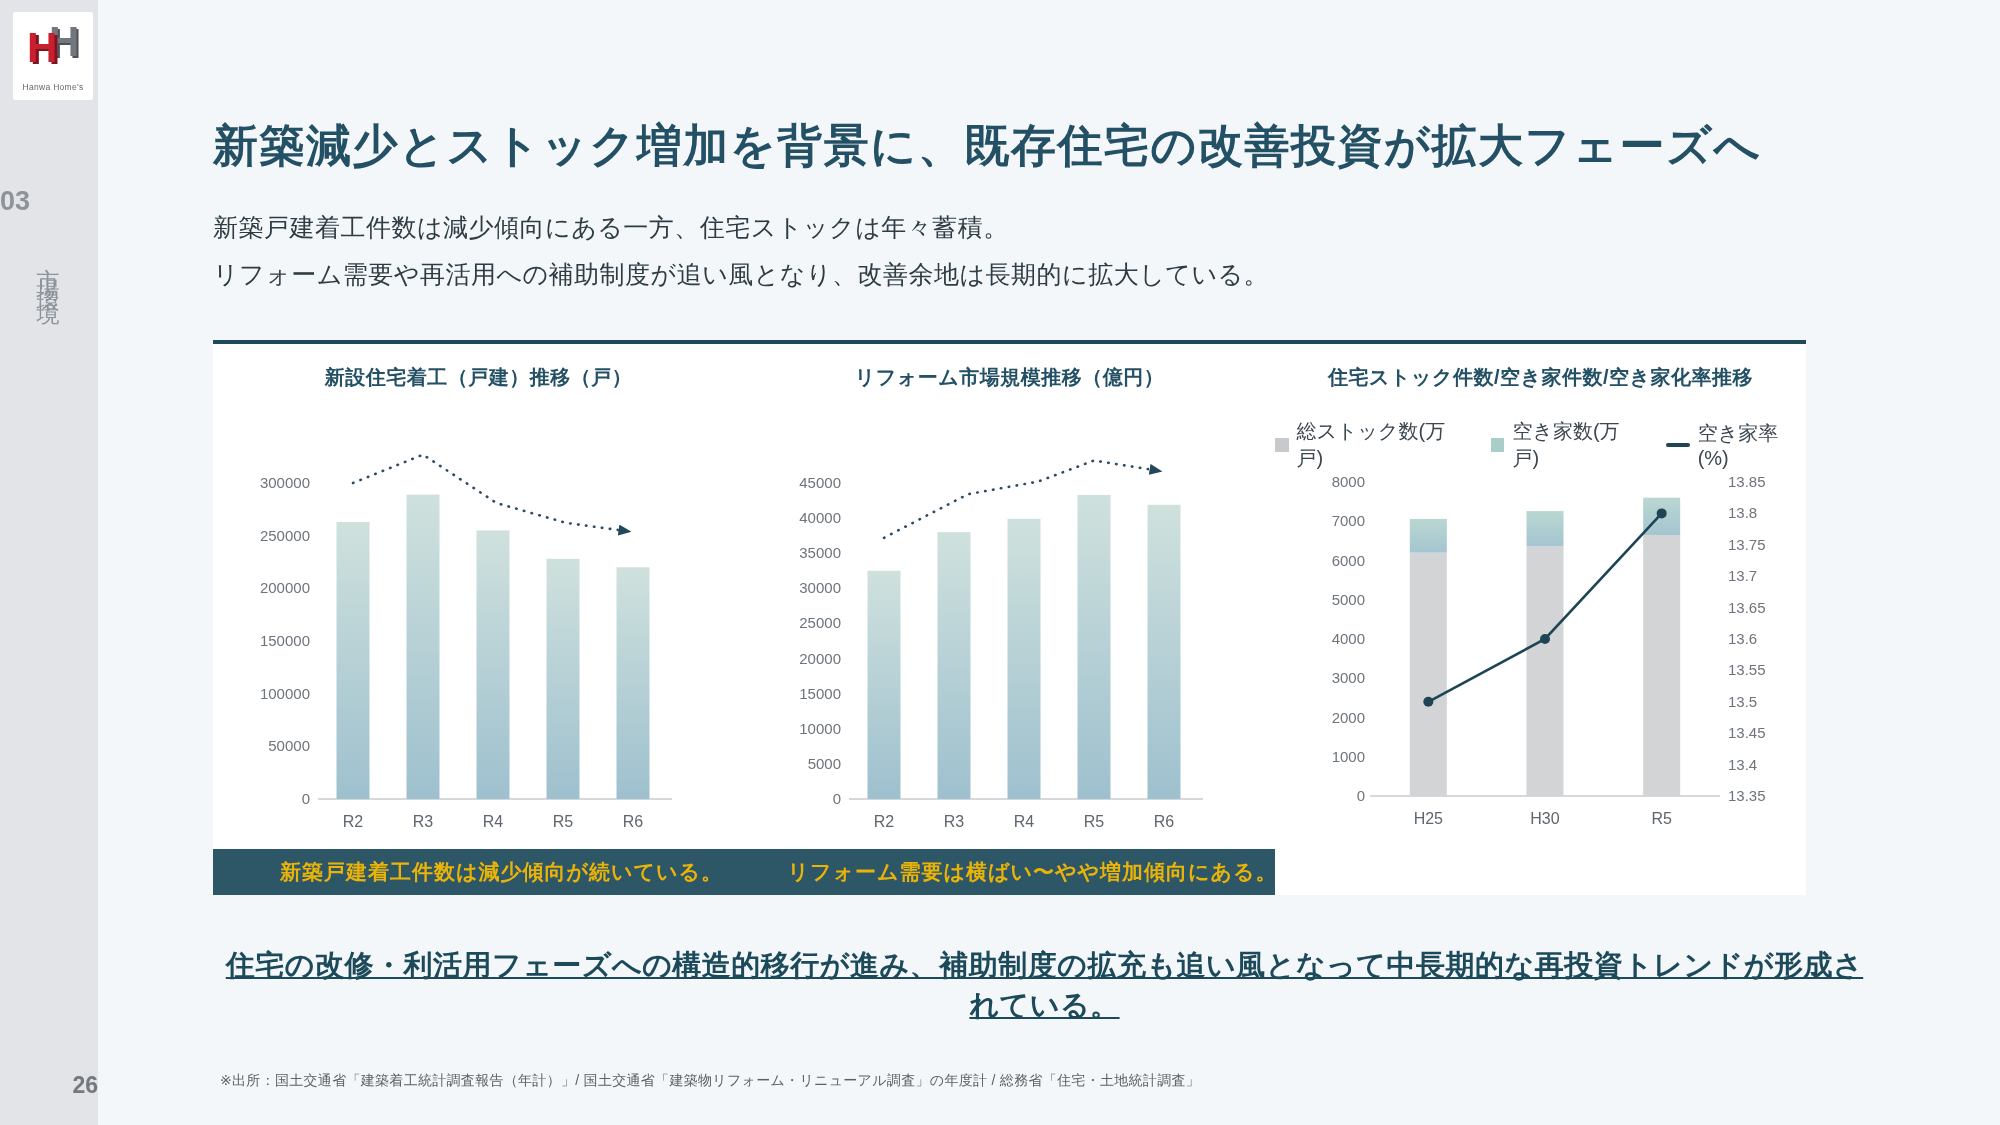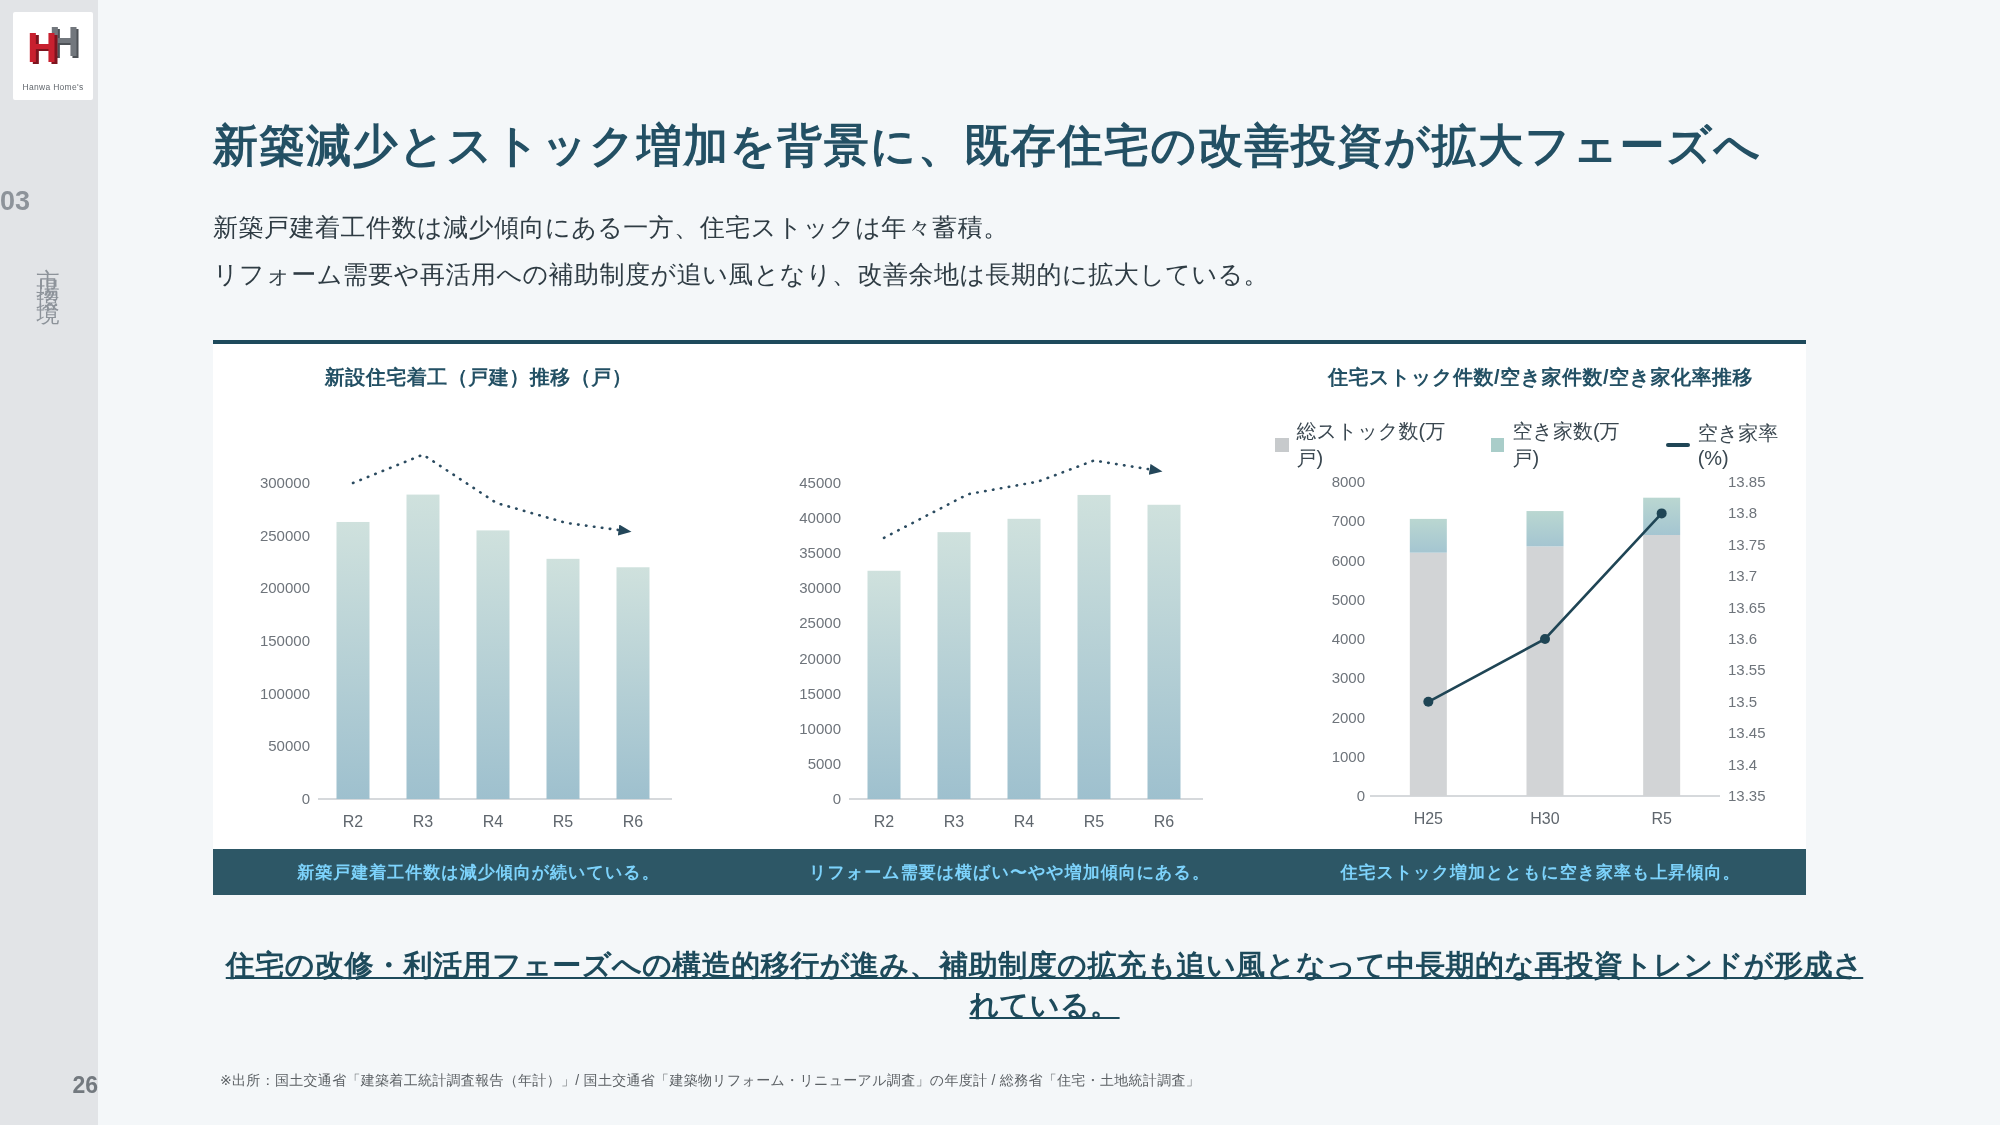--- a/index.html
+++ b/index.html
@@ -30,22 +30,22 @@
   .cards{position:absolute;left:115px;top:340px;display:flex;}
   .card{width:531px;height:555px;background:#ffffff;border-top:4px solid #1e4a5c;position:relative;box-sizing:border-box;}
   .card-title{position:absolute;top:20px;width:100%;text-align:center;font-weight:bold;font-size:20px;color:#235064;letter-spacing:.5px;}
   .legend{position:absolute;top:74px;width:100%;display:flex;justify-content:center;gap:24px;font-size:20px;color:#3a4750;align-items:center;}
   .legend .item{display:flex;align-items:center;gap:8px;}
   .sq{width:14px;height:14px;display:inline-block;}
   .sq-gray{background:#c7cacc;}
   .sq-teal{background:#a9cdc9;}
   .line-marker{width:24px;height:4px;background:#1f4555;border-radius:2px;display:inline-block;}
   .chart-svg{position:absolute;left:0;top:0;width:531px;height:505px;}
-  .caption{position:absolute;left:0;bottom:0;width:100%;height:46px;background:#2d5766;color:#7dd3fc;
-           font-weight:bold;font-size:17px;display:flex;align-items:center;justify-content:center;letter-spacing:1px;}
+  .caption{position:absolute;left:0;bottom:0;width:100%;height:46px;background:#2d5766;color:#eab308;
+           font-weight:bold;font-size:21px;display:flex;align-items:center;justify-content:center;letter-spacing:1px;padding-left:23px;}
   
   .summary{position:absolute;left:115px;width:1663px;top:946px;text-align:center;font-size:29px;font-weight:bold;color:#1d4a5b;letter-spacing:.5px;text-decoration:underline;}
   .source{position:absolute;left:122px;top:1072px;font-size:14px;color:#5c6165;letter-spacing:.3px;}
 </style>
 </head>
 <body>
 
 <aside class="sidebar">
   <div class="logo-box">
     <div class="logo-hs">
@@ -97,20 +97,21 @@
           <rect x="333.5" y="214.84" width="33" height="240.16" fill="url(#barGrad0)"></rect>
           <text x="350" y="483" text-anchor="middle" font-size="16" fill="#5f666d">R5</text>
           <rect x="403.5" y="223.26666666666668" width="33" height="231.73333333333332" fill="url(#barGrad0)"></rect>
           <text x="420" y="483" text-anchor="middle" font-size="16" fill="#5f666d">R6</text>
           <polyline points="140.0,139.0 210.0,110.6 283.5,159.0 353.5,179.0 416.5,187.5" fill="none" stroke="#2b4b60" stroke-width="2.6" stroke-dasharray="0.5 7.5" stroke-linecap="round" marker-end="url(#arrow0)"></polyline>
         </svg>
       <div class="caption">新築戸建着工件数は減少傾向が続いている。</div>
     </section>
 
     <section class="card">
+      <div class="card-title">リフォーム市場規模推移（億円）</div>
       <svg class="chart-svg" viewBox="0 0 531 505" preserveAspectRatio="none">
           <defs>
             <linearGradient id="barGrad1" x1="0" y1="0" x2="0" y2="1">
               <stop offset="0%" stop-color="#cfe1dd"></stop>
               <stop offset="100%" stop-color="#9ec0ce"></stop>
             </linearGradient>
             <marker id="arrow1" markerWidth="14" markerHeight="12" refX="11" refY="5.5" orient="auto" markerUnits="userSpaceOnUse">
               <path d="M0,0 L13,5.5 L0,11 Z" fill="#24475a"></path>
             </marker>
           </defs>
@@ -194,20 +195,19 @@
           <rect x="251.5" y="167.04500000000002" width="37" height="35.32499999999996" fill="url(#barGrad2)"></rect>
           <text x="270" y="480" text-anchor="middle" font-size="16" fill="#5f666d">H30</text>
           <rect x="368.1666666666667" y="190.9875" width="37" height="261.0125" fill="#d2d4d6"></rect>
           <rect x="368.1666666666667" y="153.7" width="37" height="37.28750000000002" fill="url(#barGrad2)"></rect>
           <text x="386.6666666666667" y="480" text-anchor="middle" font-size="16" fill="#5f666d">R5</text>
           <polyline points="153.3,357.8 270.0,295.0 386.7,169.4" fill="none" stroke="#1f4555" stroke-width="2.6"></polyline>
           <circle cx="153.33333333333334" cy="357.7999999999998" r="5" fill="#1f4555"></circle>
           <circle cx="270" cy="295" r="5" fill="#1f4555"></circle>
           <circle cx="386.6666666666667" cy="169.39999999999935" r="5" fill="#1f4555"></circle>
         </svg>
-      <div class="caption">住宅ストック増加とともに空き家率も上昇傾向。</div>
     </section>
 
   </div>
 
   <div class="summary">住宅の改修・利活用フェーズへの構造的移行が進み、補助制度の拡充も追い風となって中長期的な再投資トレンドが形成されている。</div>
   <div class="source">※出所：国土交通省「建築着工統計調査報告（年計）」/ 国土交通省「建築物リフォーム・リニューアル調査」の年度計 / 総務省「住宅・土地統計調査」</div>
 </main>
 
 </body></html>

